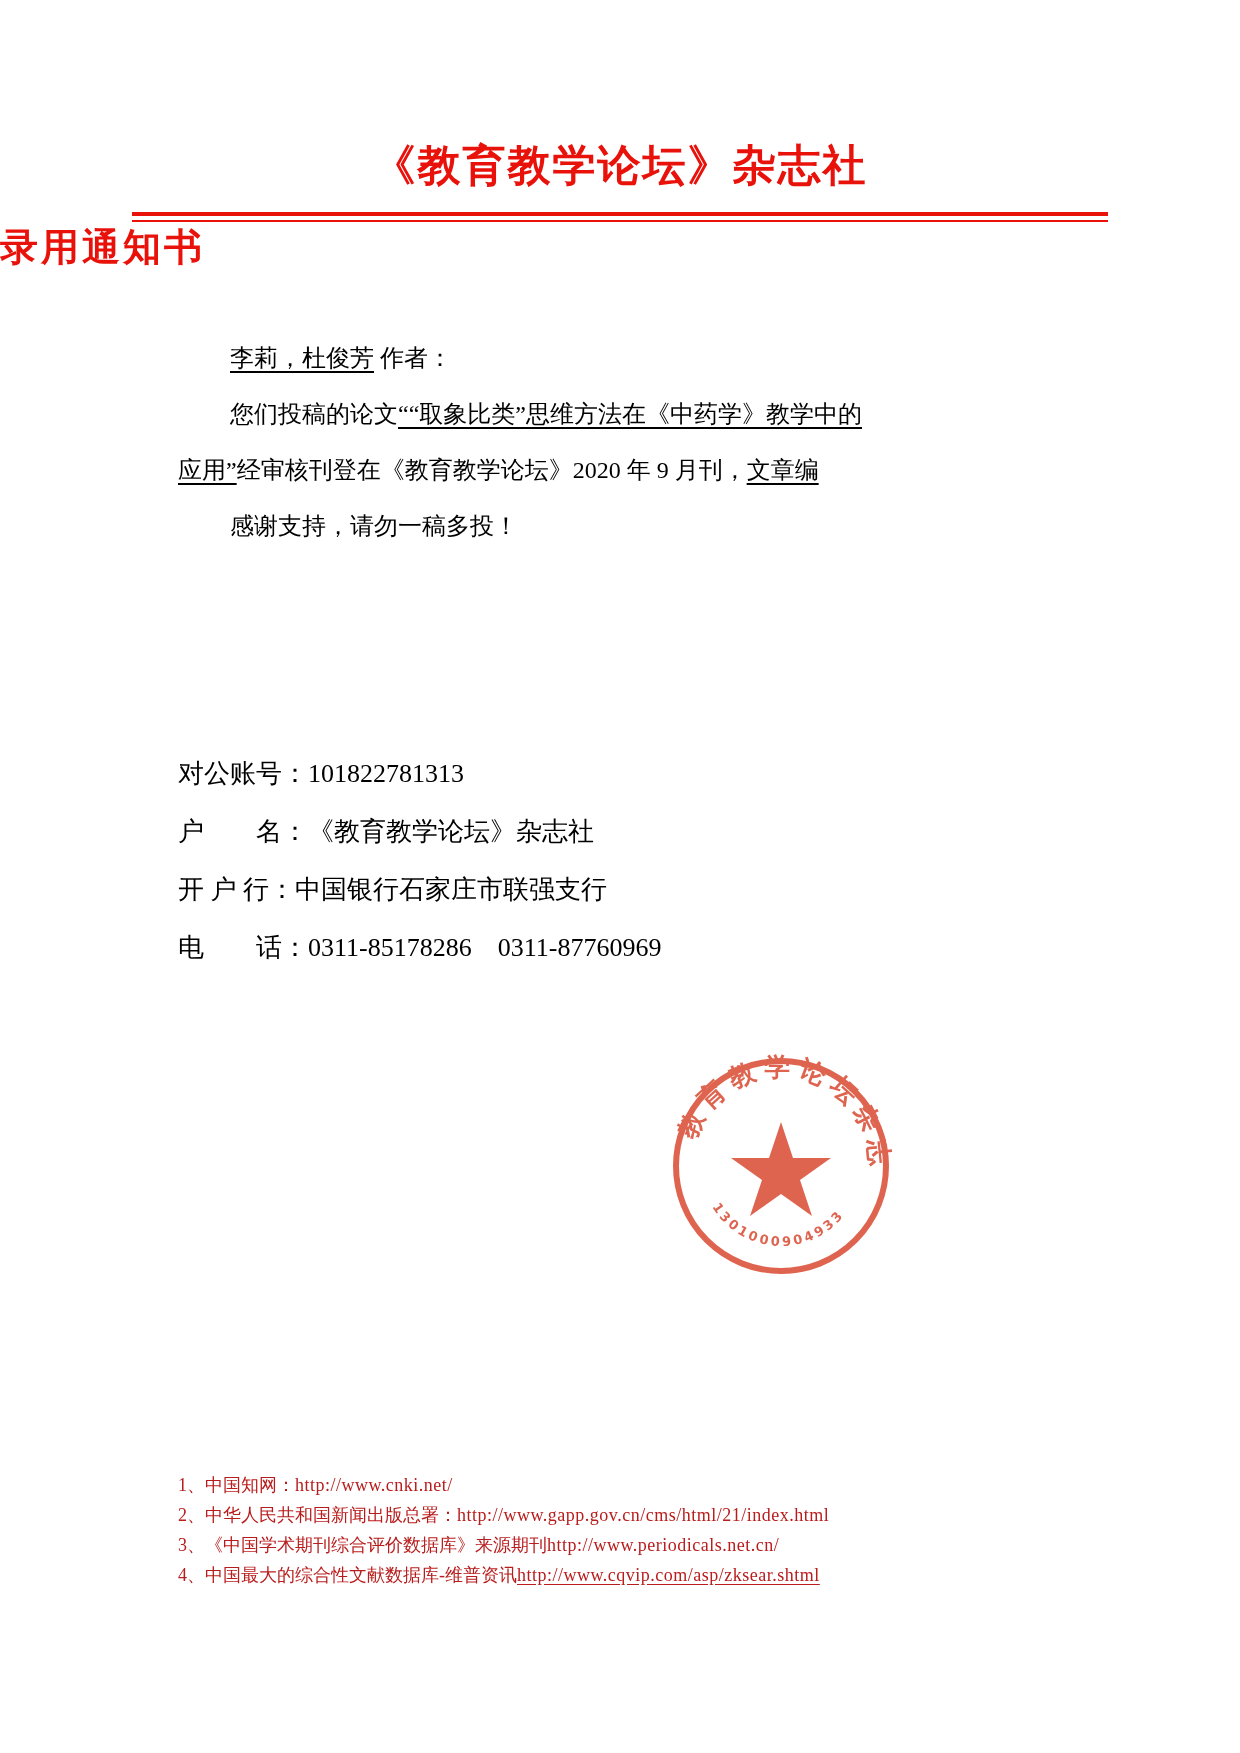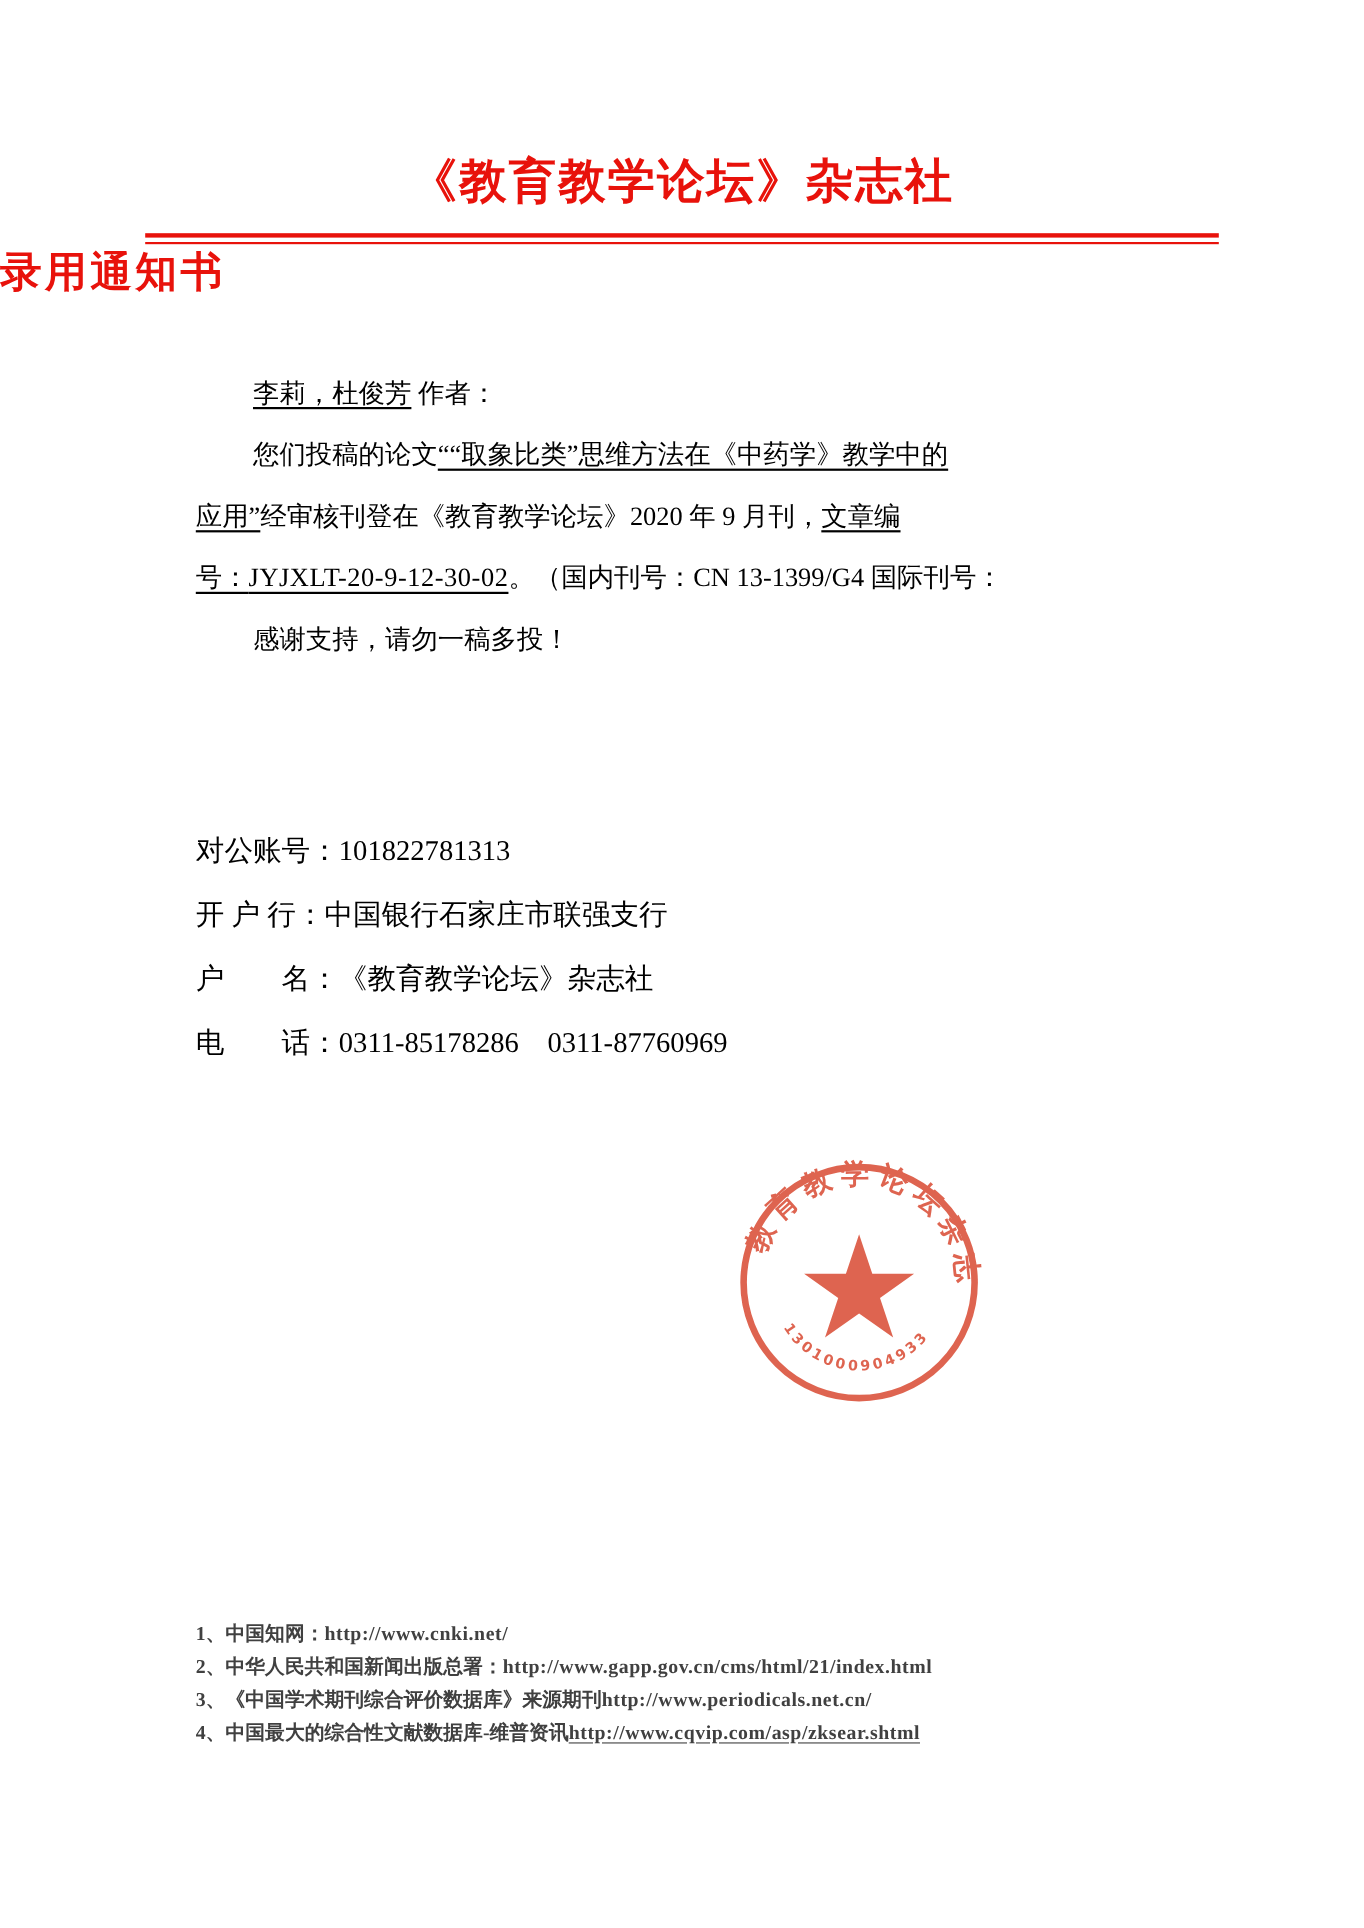--- a/index.html
+++ b/index.html
@@ -122,22 +122,21 @@
   }
 
   
   .footer {
     position: absolute;
     left: 178px;
     top: 1470px;
     width: 900px;
     font-size: 18px;
     line-height: 30px;
-    color: #404040;
-    font-weight: bold;
+    color: #b91c1c;
   }
   .footer .u-link {
     text-decoration: underline;
     text-underline-offset: 3px;
   }
   .footer-row { white-space: nowrap; }
 </style>
 </head>
 <body>
 
@@ -161,39 +160,36 @@
     </div>
 
     <div class="line">
       <span class="indent"></span><span>您们投稿的论文</span><span class="u">““取象比类”思维方法在《中药学》教学中的</span>
     </div>
 
     <div class="line">
       <span class="u">应用”</span><span>经审核刊登在《教育教学论坛》2020 年 9 月刊，</span><span class="u">文章编</span>
     </div>
 
-    <div class="line">
-      <span class="u">号：</span><span class="u mono">JYJXLT-20-9-12-30-02</span><span>。（国内刊号：CN 13-1399/G4 国际刊号：</span>
-    </div>
 
 
     <div class="line">
       <span class="indent"></span><span>感谢支持，请勿一稿多投！</span>
     </div>
   </div>
 
   <div class="bank-block">
     <div class="line">
       <span class="bank-label">对公账号：</span><span>101822781313</span>
     </div>
     <div class="line">
+      <span class="bank-label">户　　名：</span><span>《教育教学论坛》杂志社</span>
+    </div>
+    <div class="line">
       <span class="bank-label">开 户 行：</span><span>中国银行石家庄市联强支行</span>
-    </div>
-    <div class="line">
-      <span class="bank-label">户　　名：</span><span>《教育教学论坛》杂志社</span>
     </div>
     <div class="line">
       <span class="bank-label">电　　话：</span><span>0311-85178286　0311-87760969</span>
     </div>
   </div>
 
   <div class="stamp">
     <svg viewBox="0 0 232 232" width="232" height="232" xmlns="http://www.w3.org/2000/svg">
       <defs>
         <path id="arcTop" d="M 26,116 A 90,90 0 0 1 206,116" fill="none"></path>

